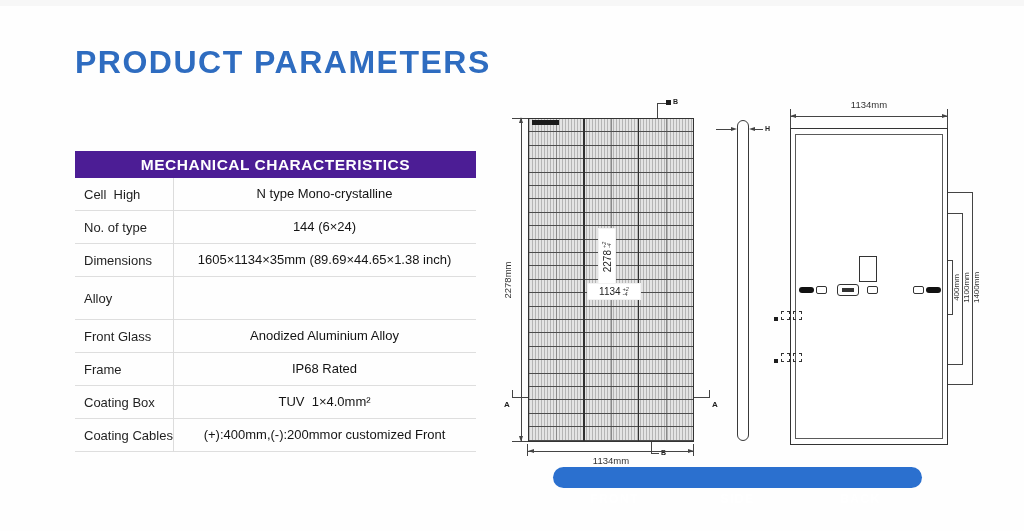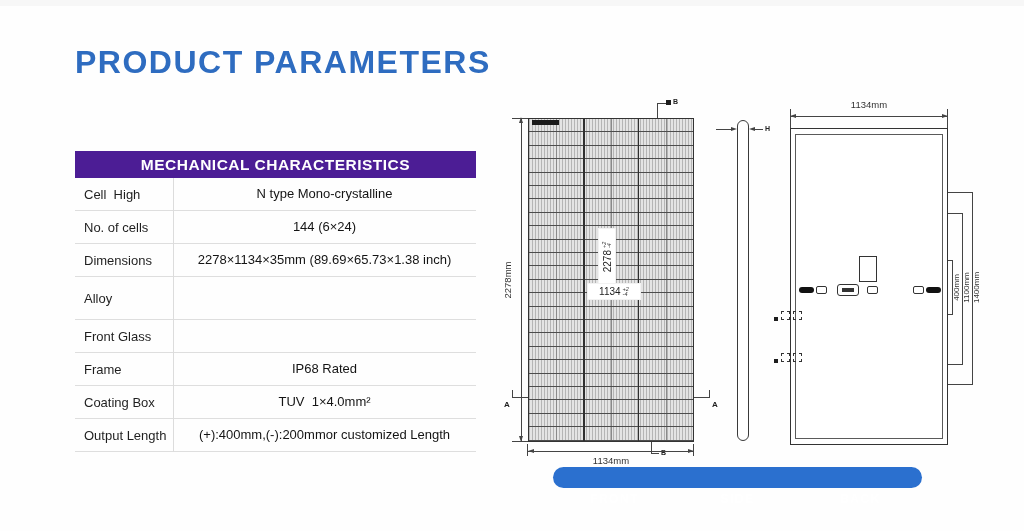--- a/index.html
+++ b/index.html
@@ -83,44 +83,45 @@
   <div class="page-title">PRODUCT PARAMETERS</div>
 
   <div class="mech-table">
     <div class="mech-header">MECHANICAL CHARACTERISTICS</div>
     <div class="rows">
       <div class="trow">
         <div class="trow-label">Cell  High</div>
         <div class="trow-value">N type Mono-crystalline</div>
       </div>
       <div class="trow">
-        <div class="trow-label">No. of cells</div>
+        <div class="trow-label">No. of type</div>
         <div class="trow-value">144 (6×24)</div>
       </div>
       <div class="trow">
         <div class="trow-label">Dimensions</div>
-        <div class="trow-value">2278×1134×35mm (89.69×65.73×1.38 inch)</div>
+        <div class="trow-value">1605×1134×35mm (89.69×44.65×1.38 inch)</div>
       </div>
       <div class="trow tall">
         <div class="trow-label">Alloy</div>
       </div>
       <div class="trow">
         <div class="trow-label">Front Glass</div>
+        <div class="trow-value">Anodized Aluminium Alloy</div>
       </div>
       <div class="trow">
         <div class="trow-label">Frame</div>
         <div class="trow-value">IP68 Rated</div>
       </div>
       <div class="trow">
         <div class="trow-label">Coating Box</div>
         <div class="trow-value">TUV  1×4.0mm²</div>
       </div>
       <div class="trow">
-        <div class="trow-label">Output Length</div>
-        <div class="trow-value">(+):400mm,(-):200mmor customized Length</div>
+        <div class="trow-label">Coating Cables</div>
+        <div class="trow-value">(+):400mm,(-):200mmor customized Front</div>
       </div>
     </div>
   </div>
 
   <div class="ln" style="left:512px;top:118px;width:16px;height:1px"></div>
   <div class="ln" style="left:512px;top:441px;width:16px;height:1px"></div>
   <div class="ln" style="left:521px;top:118px;width:1px;height:324px"></div>
   <div class="tri u" style="left:519px;top:117px"></div>
   <div class="tri d" style="left:519px;top:436px"></div>
   <div class="lbl rot" style="left:480px;top:274px;width:56px;height:12px">2278mm</div>

